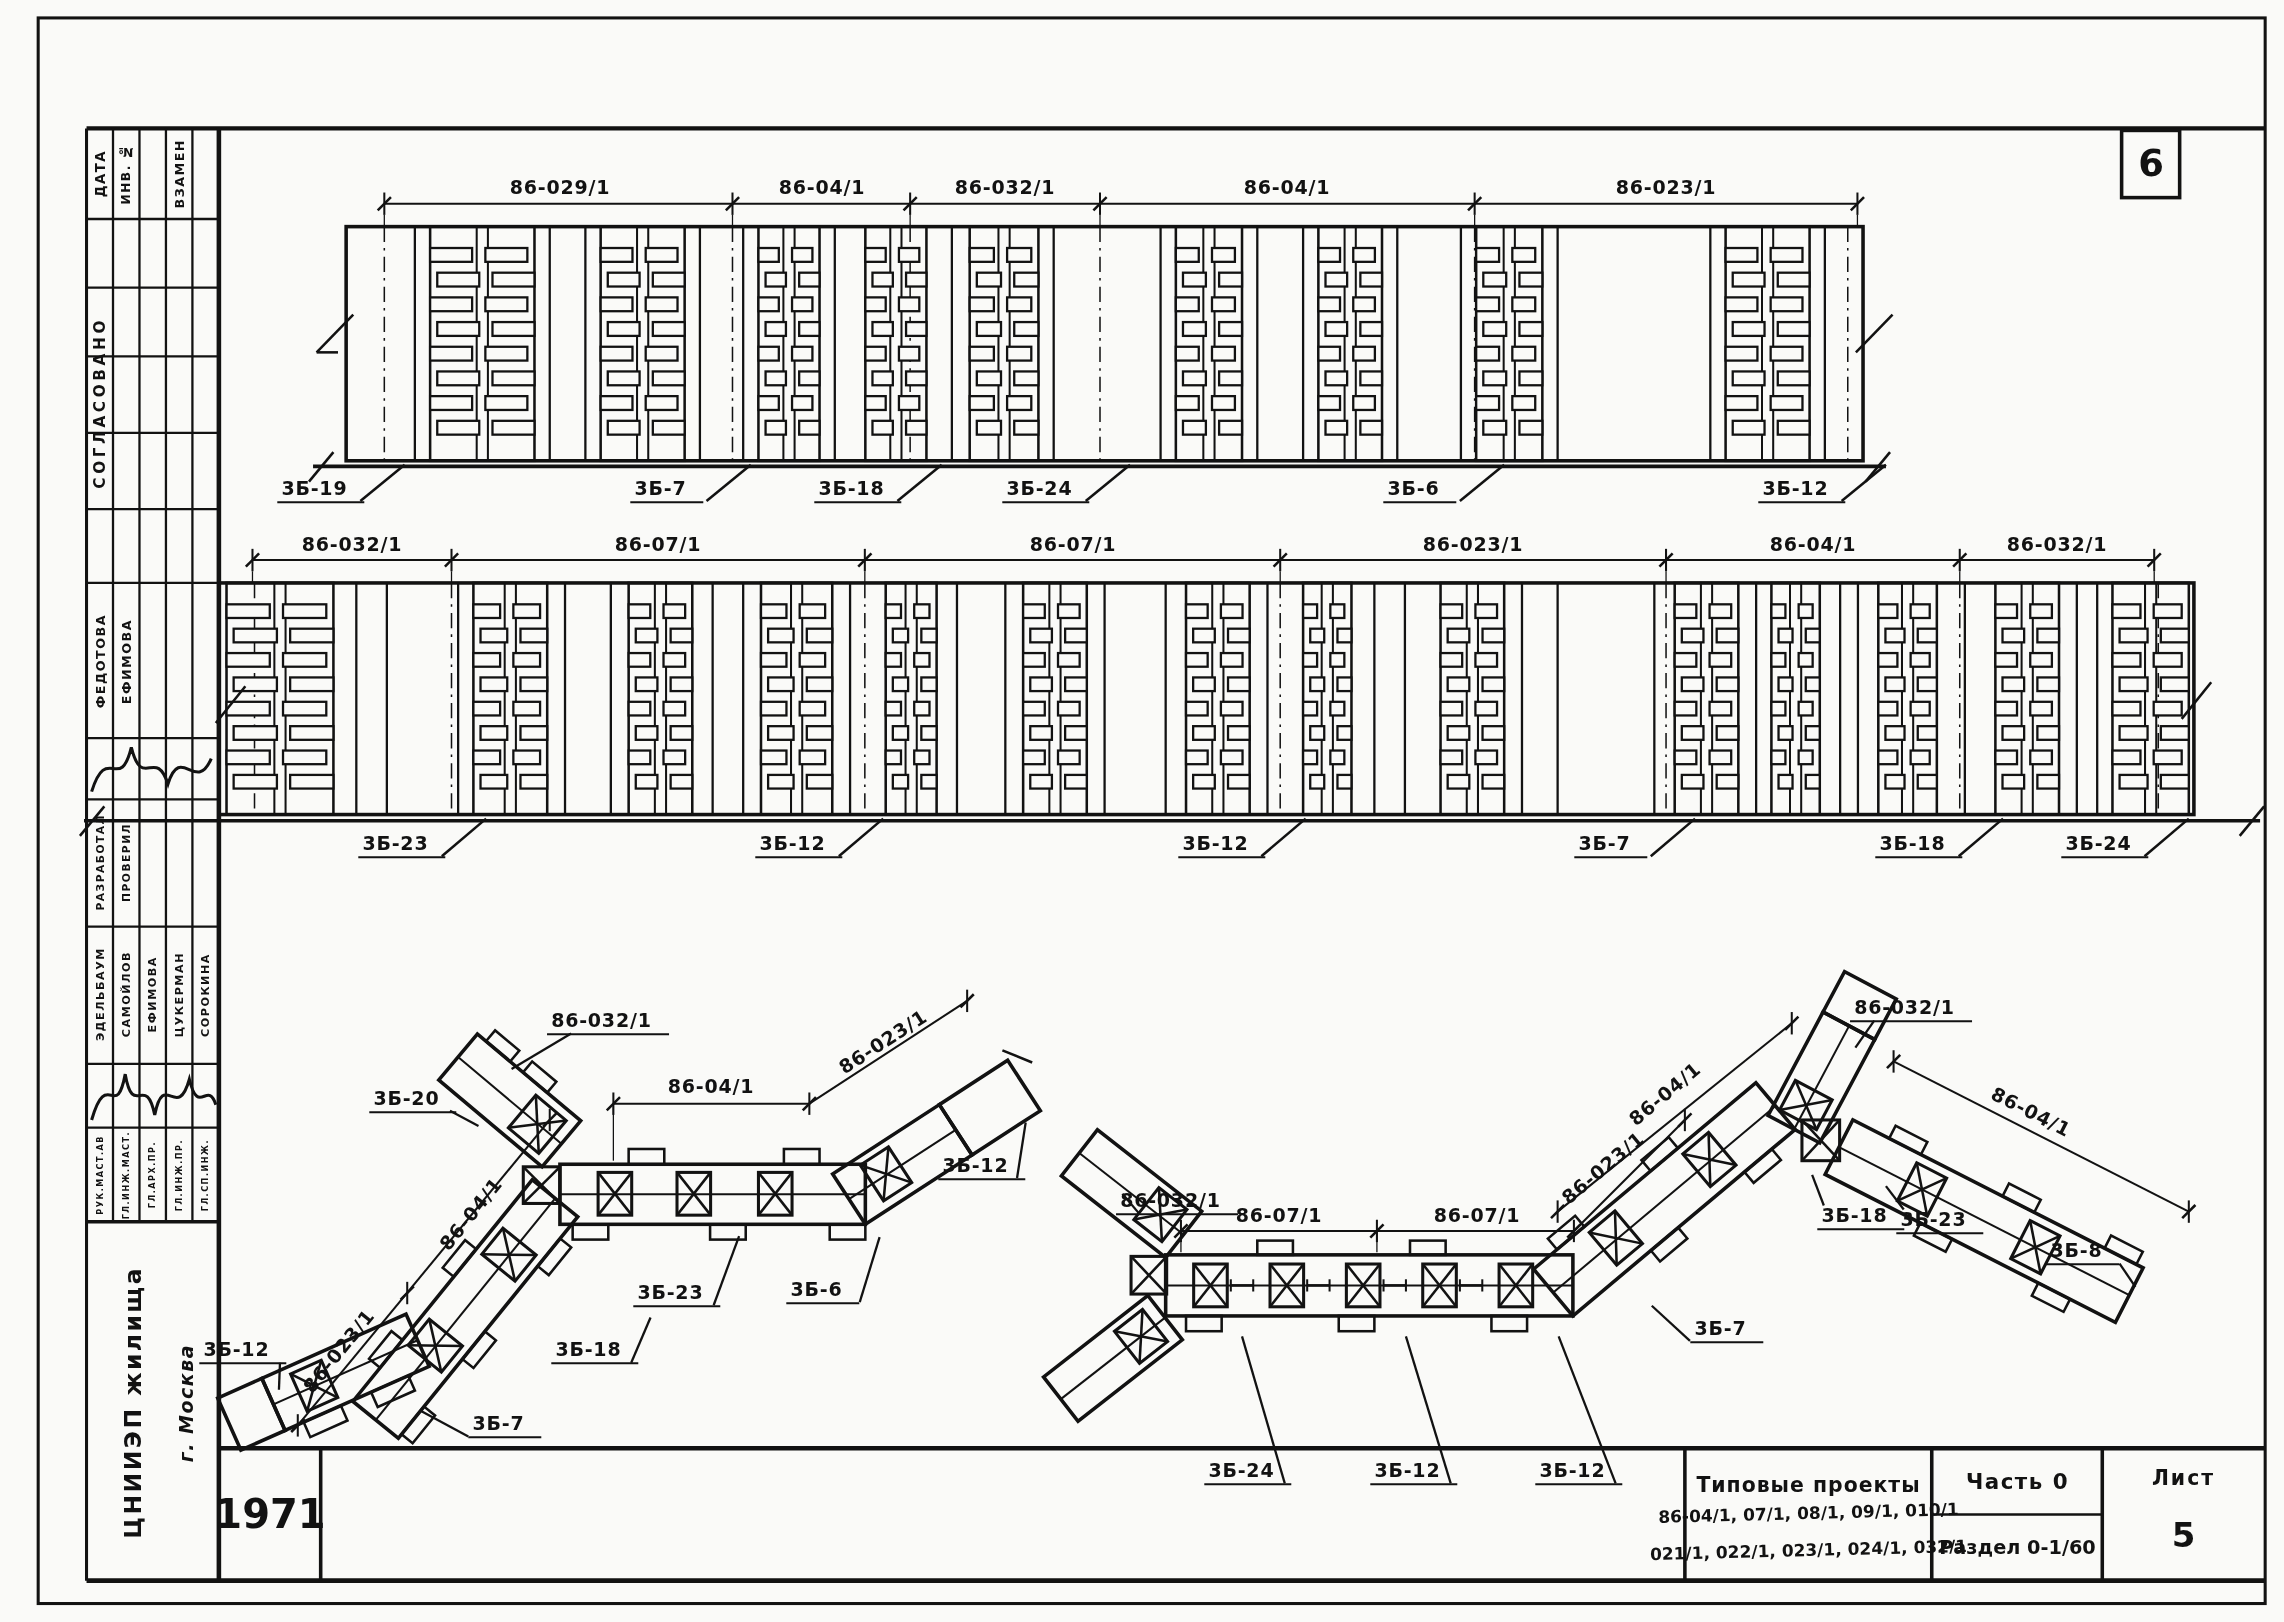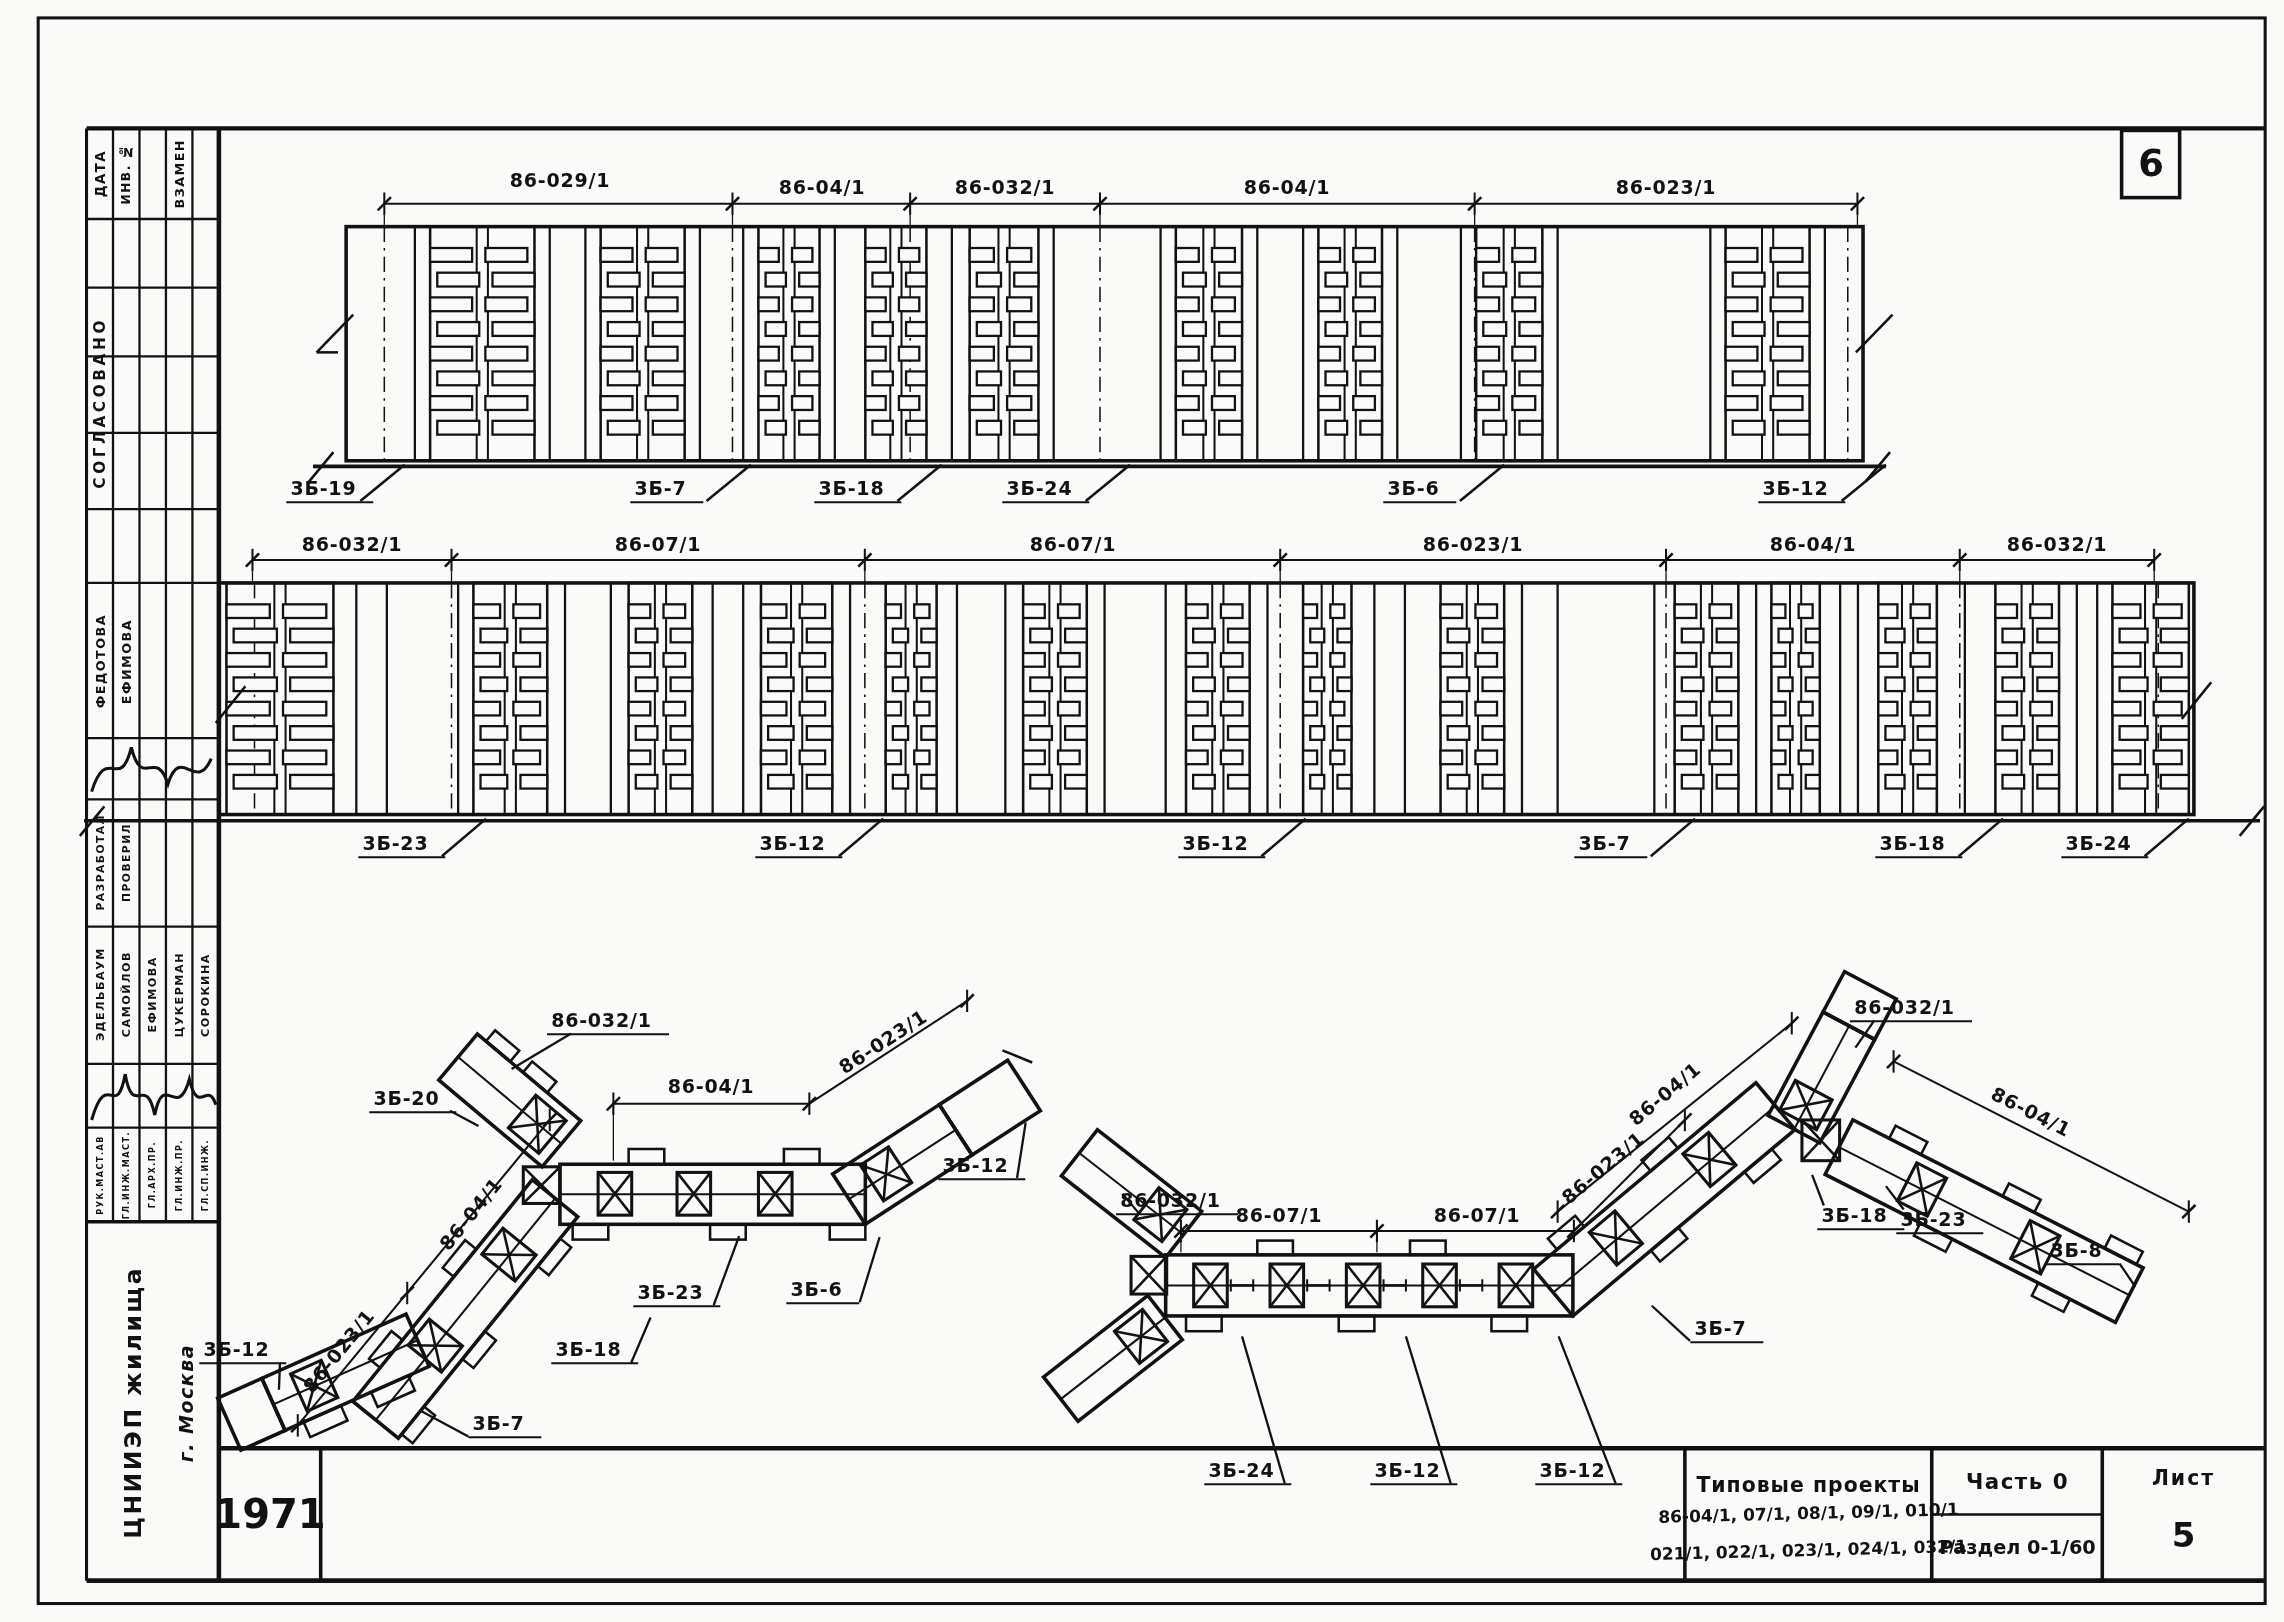--- a/index.html
+++ b/index.html
@@ -909,26 +909,26 @@
 
   <div class="tb" style="left:219px;top:1448px;width:102px;height:132px;font:700 40px 'DejaVu Sans',sans-serif;">1971</div>
   <div class="tb" style="left:1690px;top:1455px;width:237px;height:36px;font:700 20.4px 'DejaVu Sans',sans-serif;letter-spacing:1px;margin-top:12px;">Типовые проекты</div>
   <div class="tb hand" style="left:1687px;top:1498px;width:243px;height:30.5px;font:700 17px 'DejaVu Sans',sans-serif;">86-04/1, 07/1, 08/1, 09/1, 010/1</div>
   <div class="tb hand" style="left:1687px;top:1535px;width:243px;height:30.5px;font:700 17px 'DejaVu Sans',sans-serif;">021/1, 022/1, 023/1, 024/1, 032/1</div>
   <div class="tb" style="left:1932px;top:1456px;width:171px;height:51px;font:700 21.4px 'DejaVu Sans',sans-serif;letter-spacing:1.5px;">Часть 0</div>
   <div class="tb" style="left:1932px;top:1522px;width:171px;height:51px;font:700 19.3px 'DejaVu Sans',sans-serif;">Раздел 0-1/60</div>
   <div class="tb" style="left:2102px;top:1457px;width:163px;height:41px;font:700 20.4px 'DejaVu Sans',sans-serif;letter-spacing:2px;text-align:center;">Лист</div>
   <div class="tb" style="left:2102px;top:1502px;width:163px;height:66px;font:700 34px 'DejaVu Sans',sans-serif;">5</div>
 
-<div class="lab dim" style="left: 560px; top: 180px; text-align: right;">86-029/1</div>
+<div class="lab dim" style="left: 560px; top: 187px; text-align: right;">86-029/1</div>
     <div class="lab dim" style="left: 822px; top: 187px;">86-04/1</div>
     <div class="lab dim" style="left: 1005px; top: 187px;">86-032/1</div>
     <div class="lab dim" style="left: 1287px; top: 187px;">86-04/1</div>
     <div class="lab dim" style="left: 1666px; top: 187px;">86-023/1</div>
-    <div class="lab blk" style="left: 321px; top: 490px; margin-left: 9px;">3Б-19</div>
+    <div class="lab blk" style="left: 321px; top: 490px;">3Б-19</div>
     <div class="lab blk" style="left: 667px; top: 490px;">3Б-7</div>
     <div class="lab blk" style="left: 858px; top: 490px;">3Б-18</div>
     <div class="lab blk" style="left: 1046px; top: 490px;">3Б-24</div>
     <div class="lab blk" style="left: 1420px; top: 490px;">3Б-6</div>
     <div class="lab blk" style="left: 1802px; top: 490px;">3Б-12</div>
     <div class="lab dim" style="left: 352px; top: 544px;">86-032/1</div>
     <div class="lab dim" style="left: 658px; top: 544px;">86-07/1</div>
     <div class="lab dim" style="left: 1073px; top: 544px;">86-07/1</div>
     <div class="lab dim" style="left: 1473px; top: 544px;">86-023/1</div>
     <div class="lab dim" style="left: 1813px; top: 544px;">86-04/1</div>

